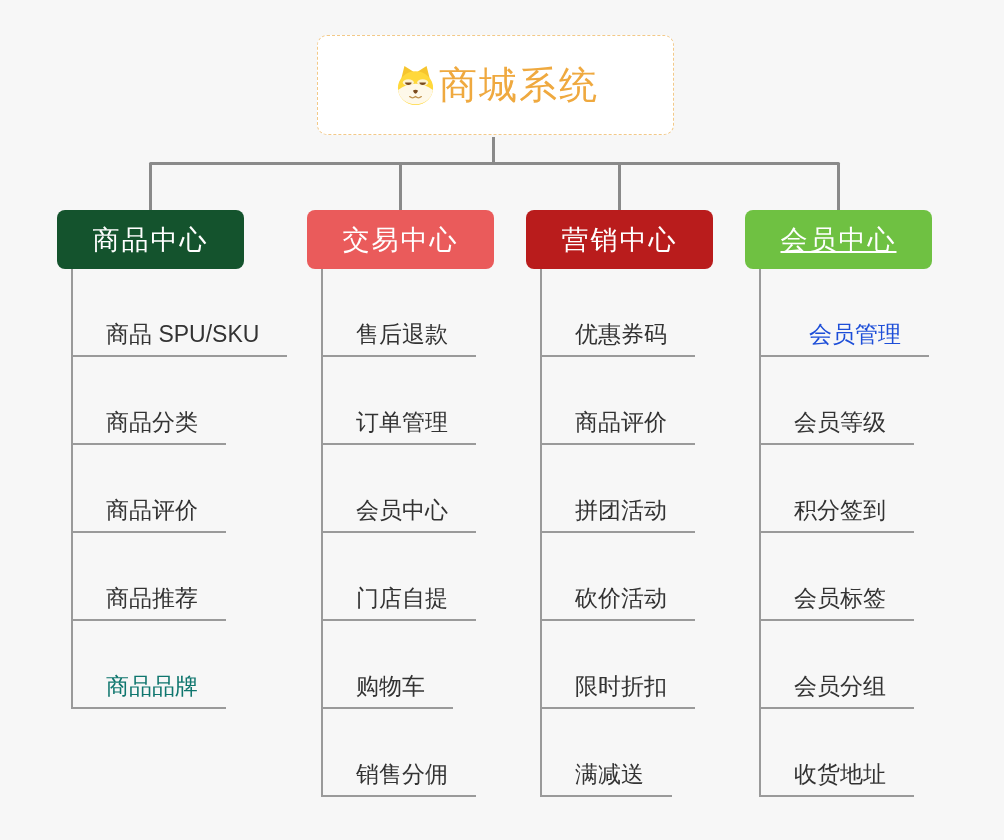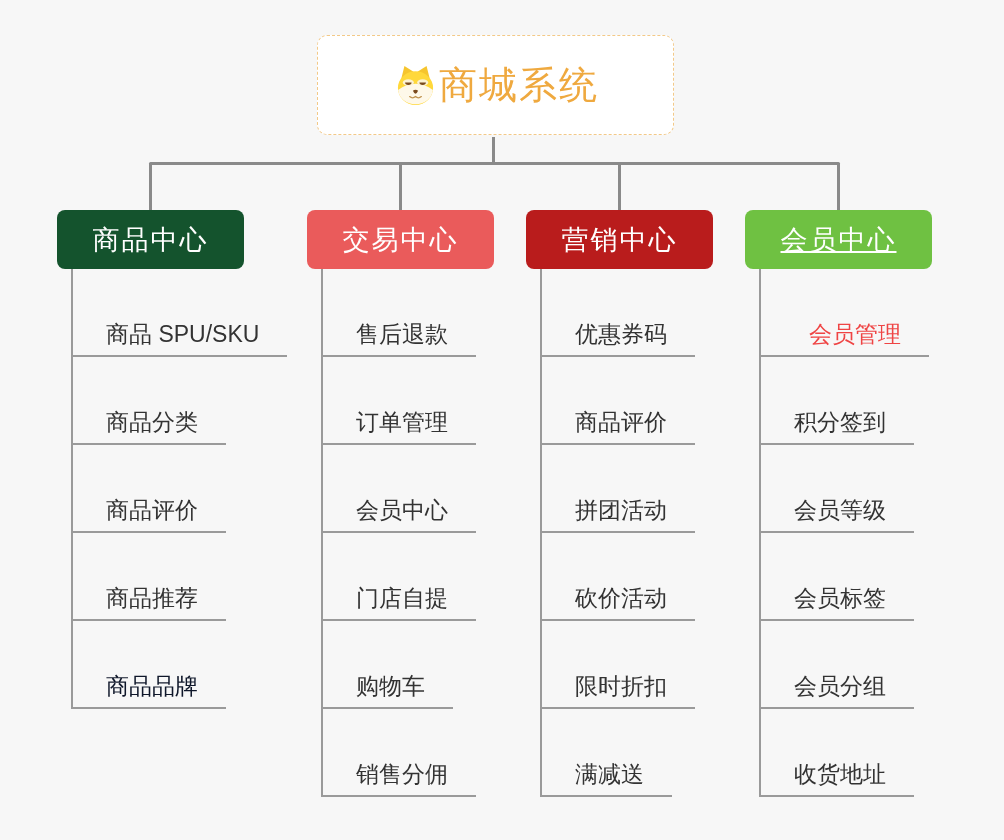--- a/index.html
+++ b/index.html
@@ -119,21 +119,21 @@
         <div class="item">
           <span class="item-label" style="color: rgb(51, 51, 51);">商品分类</span>
         </div>
         <div class="item">
           <span class="item-label" style="color: rgb(51, 51, 51);">商品评价</span>
         </div>
         <div class="item">
           <span class="item-label" style="color: rgb(51, 51, 51);">商品推荐</span>
         </div>
         <div class="item">
-          <span class="item-label" style="color: #0f172a;">商品品牌</span>
+          <span class="item-label" style="color: #0f766e;">商品品牌</span>
         </div>
       </div>
       <div class="connector branch-drop" style="left: 399px;"></div>
       <div class="branch-node" style="left: 307px; background: rgb(234, 91, 91);">
         <span class="branch-label" style="color: rgb(255, 255, 255);">交易中心</span>
       </div>
       <div class="column" style="left: 321px;">
         <div class="item">
           <span class="item-label" style="color: rgb(51, 51, 51);">售后退款</span>
         </div>
@@ -176,29 +176,29 @@
         <div class="item">
           <span class="item-label" style="color: rgb(51, 51, 51);">满减送</span>
         </div>
       </div>
       <div class="connector branch-drop" style="left: 837px;"></div>
       <div class="branch-node" style="left: 745px; background: rgb(111, 193, 66);">
         <span class="branch-label" style="color: rgb(255, 255, 255); text-decoration: underline;">会员中心</span>
       </div>
       <div class="column" style="left: 759px;">
         <div class="item">
-          <span class="item-label" style="color: #ef4444; padding-left: 48px;">会员管理</span>
+          <span class="item-label" style="color: #1d4ed8; padding-left: 48px;">会员管理</span>
+        </div>
+        <div class="item">
+          <span class="item-label" style="color: rgb(51, 51, 51);">会员等级</span>
         </div>
         <div class="item">
           <span class="item-label" style="color: rgb(51, 51, 51);">积分签到</span>
         </div>
         <div class="item">
-          <span class="item-label" style="color: rgb(51, 51, 51);">会员等级</span>
-        </div>
-        <div class="item">
           <span class="item-label" style="color: rgb(51, 51, 51);">会员标签</span>
         </div>
         <div class="item">
           <span class="item-label" style="color: rgb(51, 51, 51);">会员分组</span>
         </div>
         <div class="item">
           <span class="item-label" style="color: rgb(51, 51, 51);">收货地址</span>
         </div>
       </div>
     </div>

